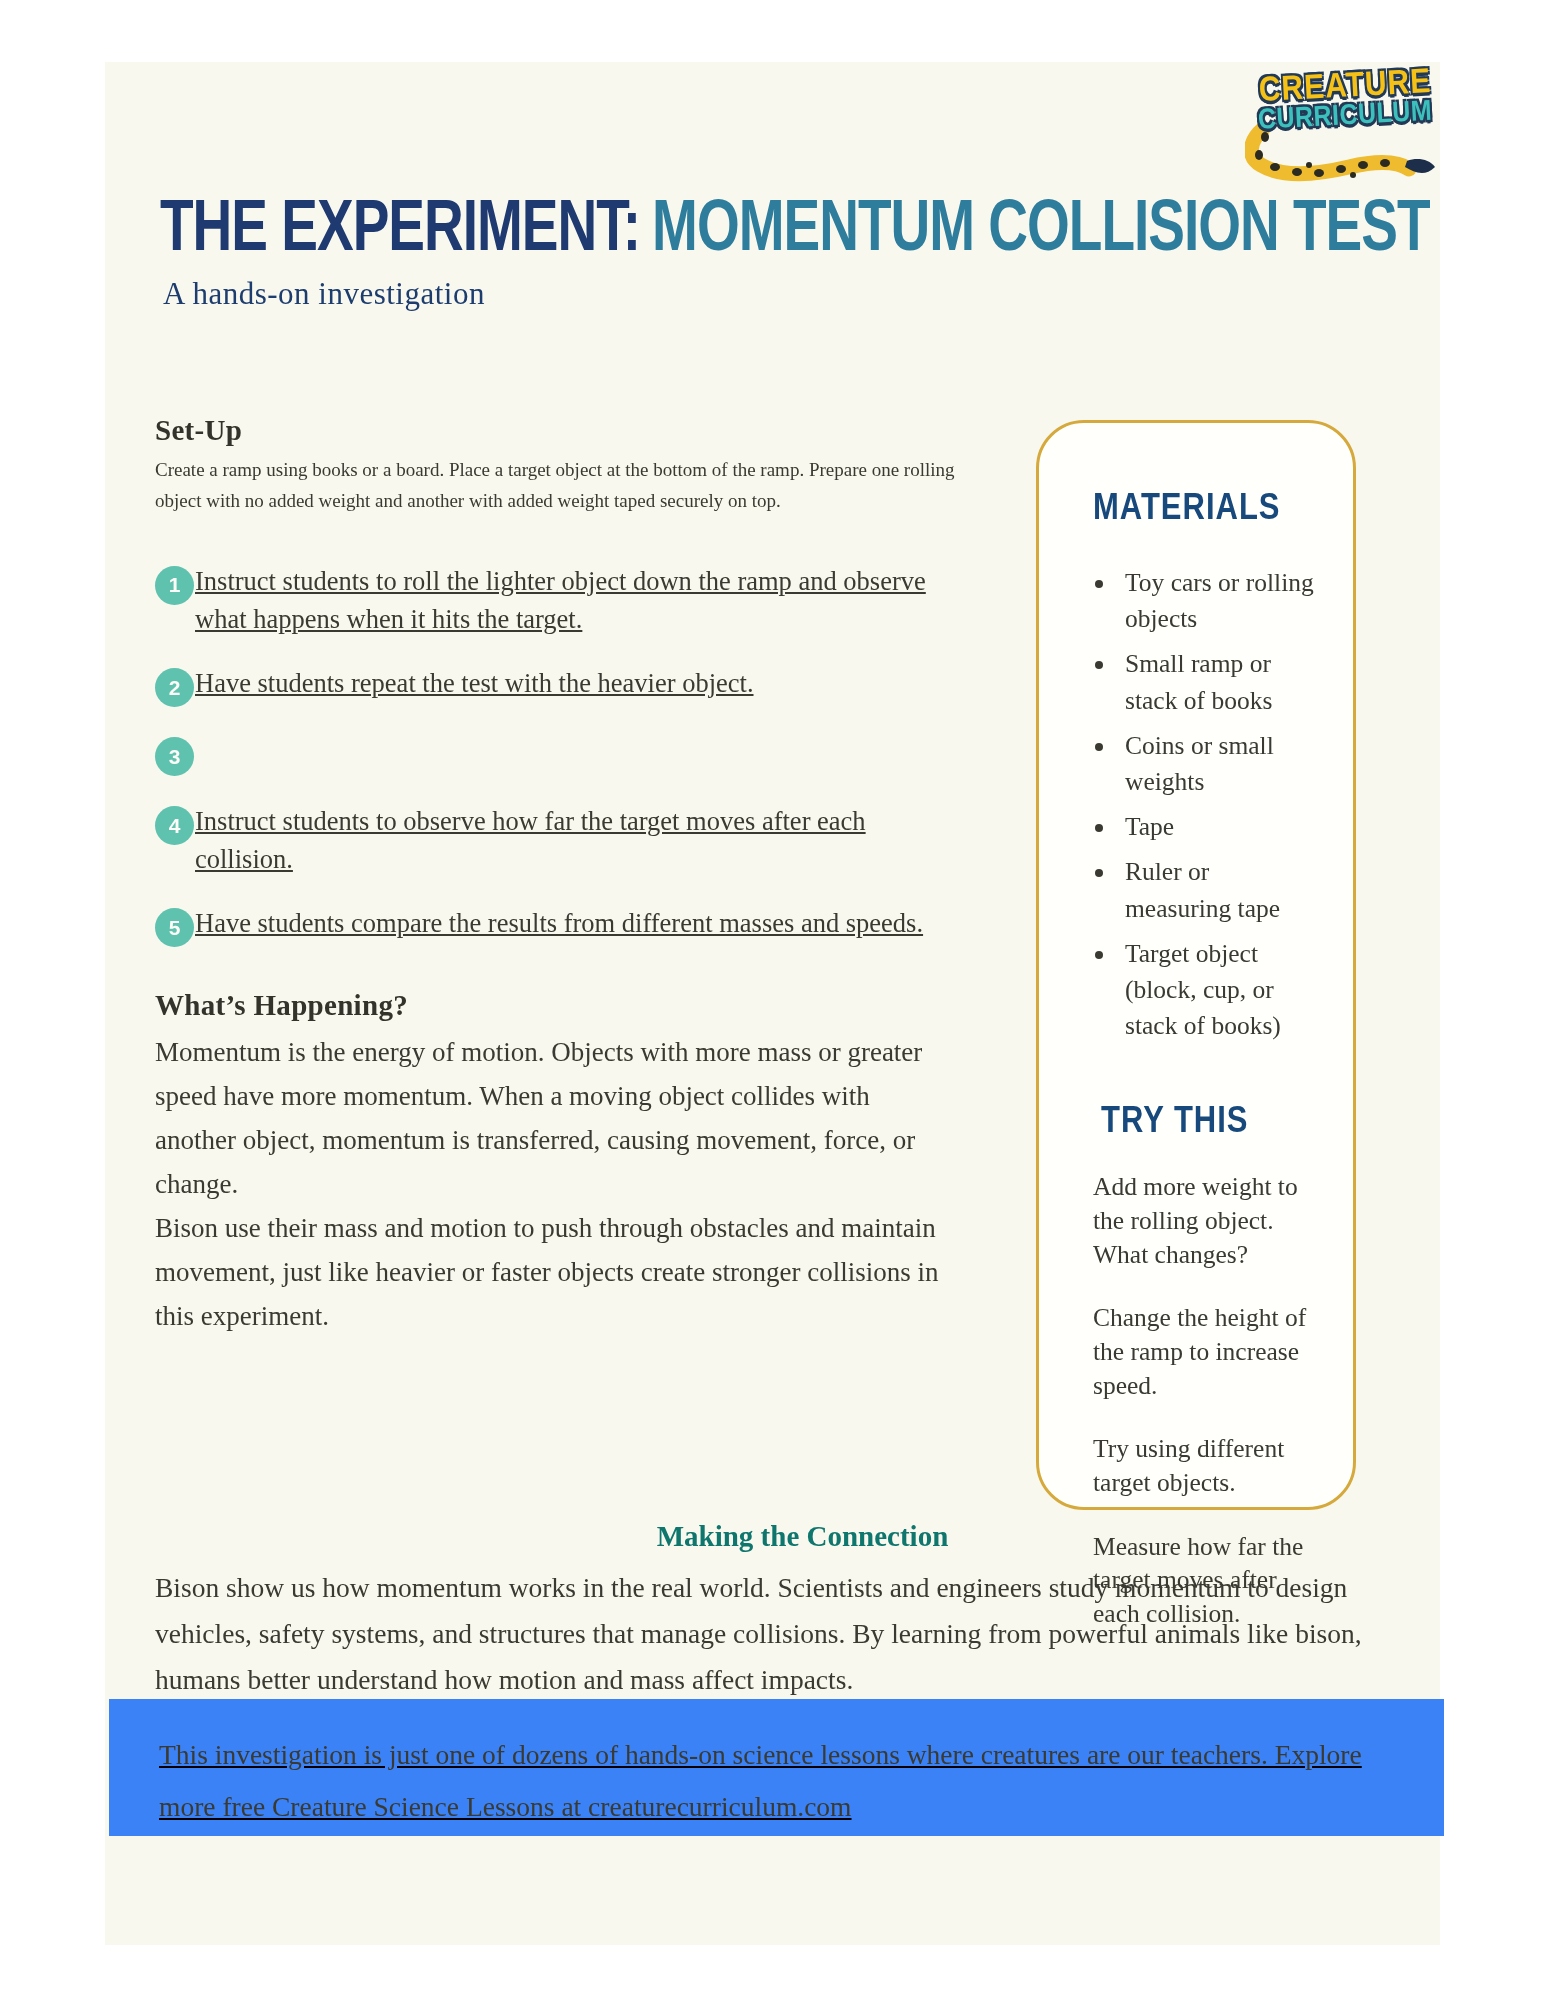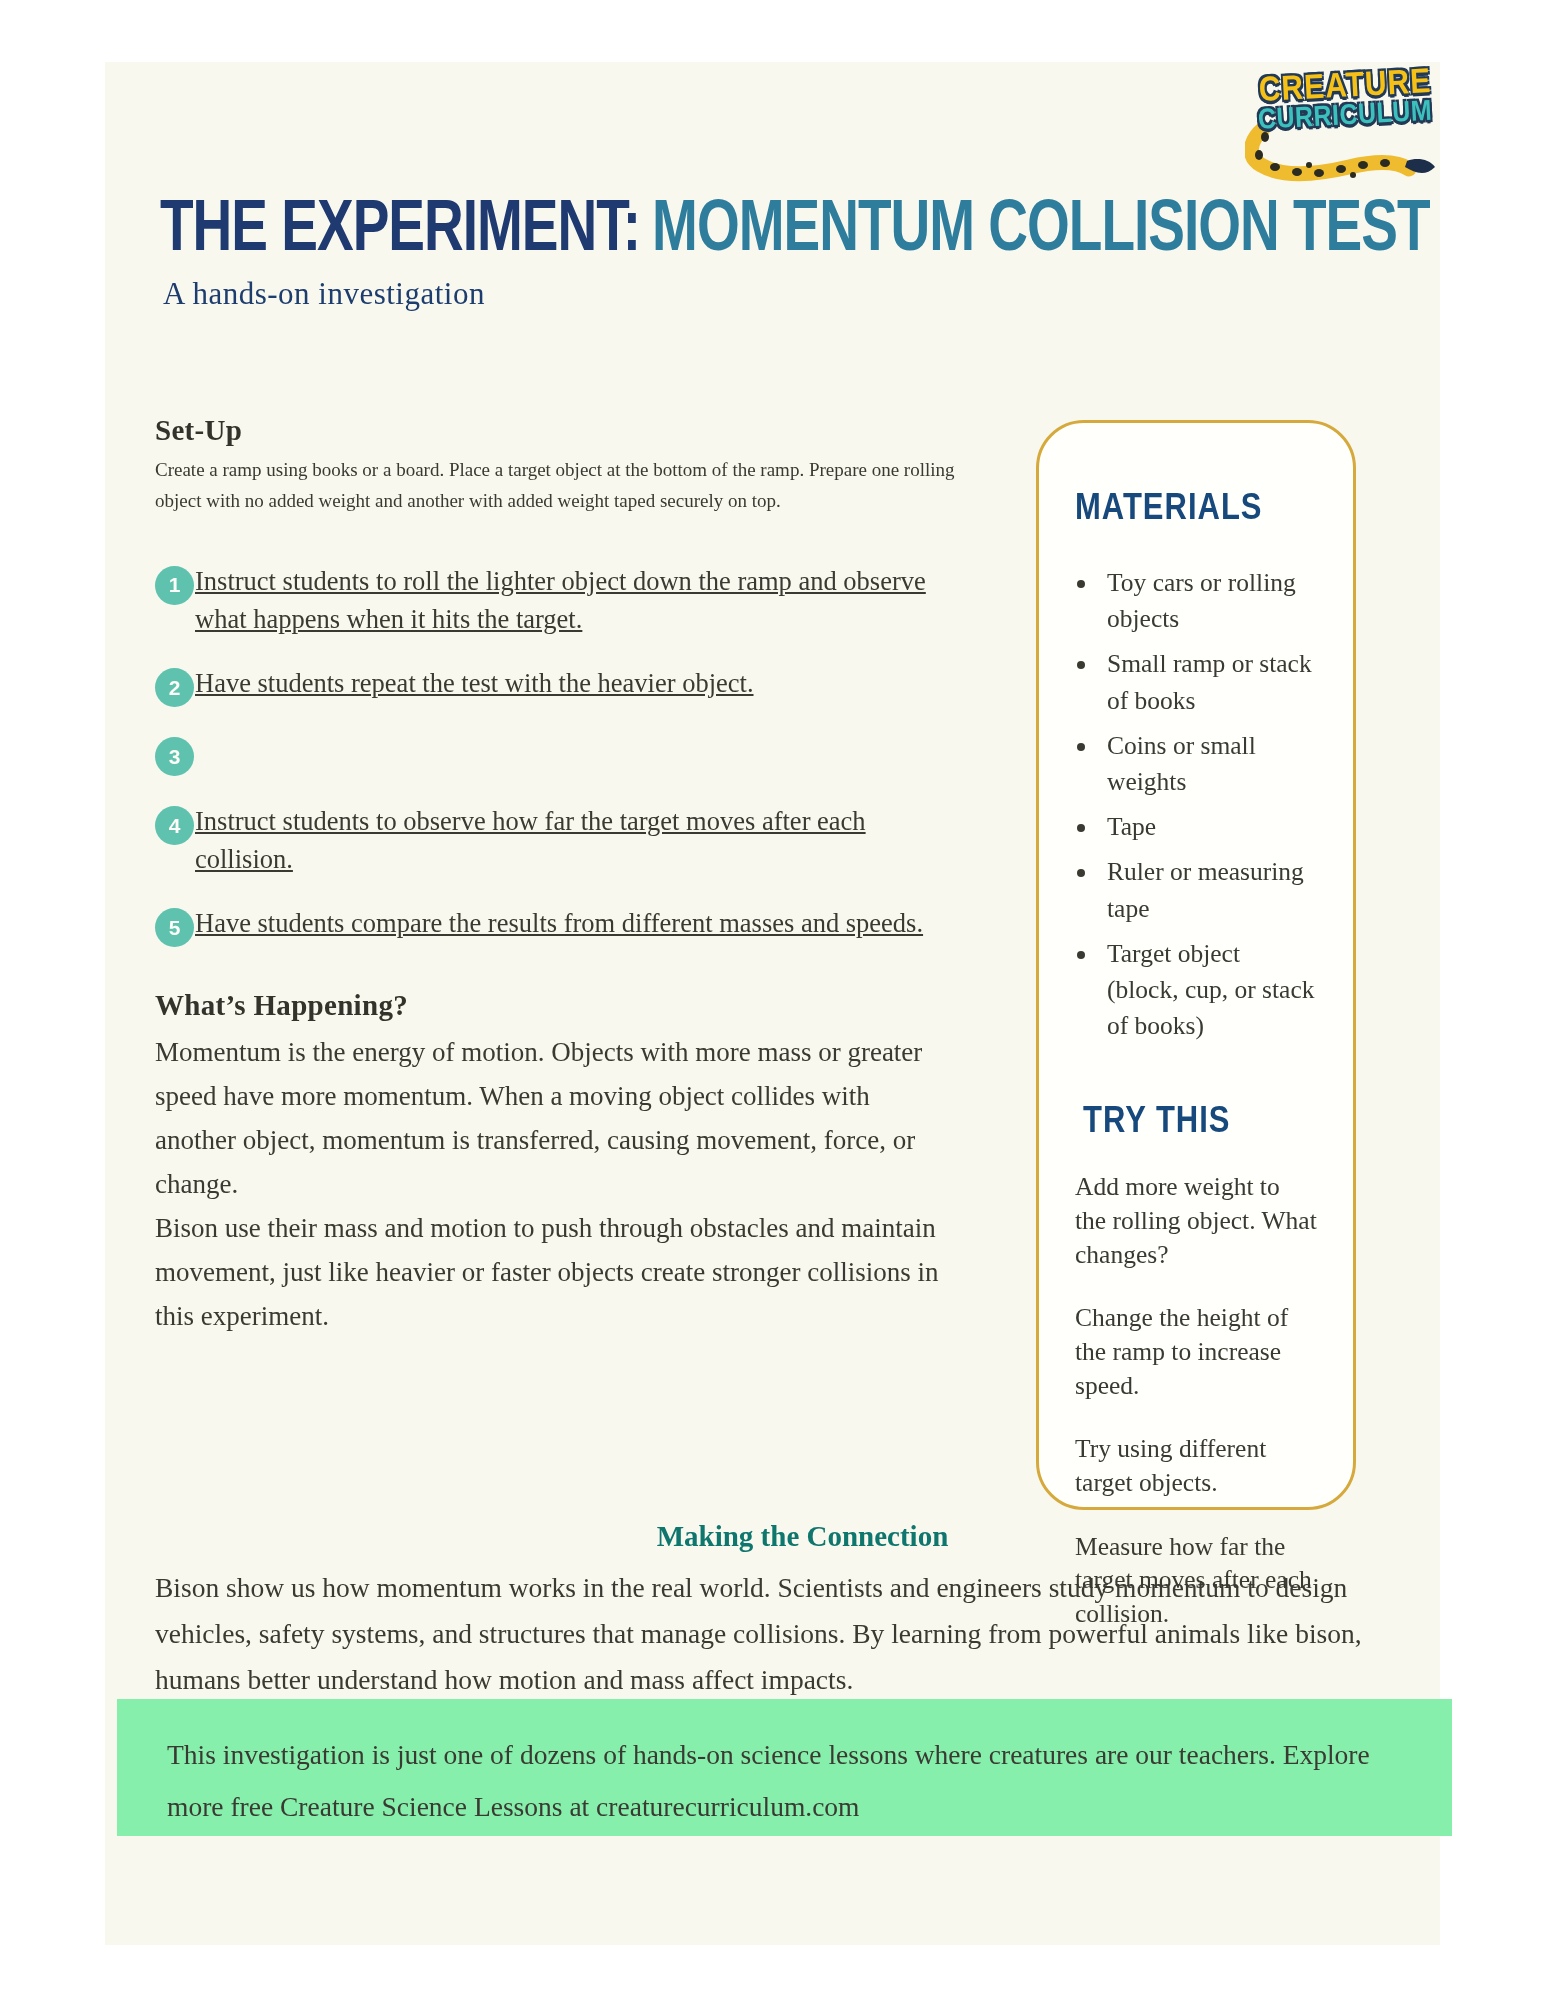--- a/index.html
+++ b/index.html
@@ -47,41 +47,41 @@
   .step p { margin-left: 1px; font-size: 26.5px; line-height: 1.42; width: 740px; text-decoration: underline; }
 
   .whats-block { margin-top: 42px; }
   .whats-block p { font-size: 27px; line-height: 1.63; color: #3a3a32; width: 800px; }
   .whats-block p:first-of-type { margin-top: 8px; }
 
   
   .sidebar {
     position: absolute; left: 931px; top: 358px; width: 320px; height: 1090px;
     background: #fffffb; border: 3px solid #d5a93c; border-radius: 48px;
-    padding: 62px 36px 0 36px; color: #3a3a32;
+    padding: 62px 36px 0 54px; color: #3a3a32;
   }
   .side-heading {
     font-family: "Liberation Sans", sans-serif; font-weight: bold; font-size: 31px; letter-spacing: 1px;
     color: #17497c; transform: scaleY(1.22); transform-origin: top left; white-space: nowrap;
   }
   .materials-list { margin: 44px 0 0 24px; }
   .materials-list li { font-size: 25.5px; line-height: 1.42; margin-bottom: 9px; padding-left: 8px; }
   .try-heading { margin: 54px 0 0 8px; }
   .try-items { margin-top: 36px; }
   .try-items p { font-size: 25.5px; line-height: 1.32; margin-bottom: 30px; }
 
   
   .connection { position: absolute; left: 50px; top: 1458px; width: 1295px; color: #3a3a32; }
   .connection h2 { font-size: 29px; font-weight: bold; color: #0f766e; text-align: center; }
   .connection p { font-size: 27.5px; line-height: 1.68; margin-top: 12px; }
 
   
   .footer-band {
-    position: absolute; left: 12px; top: 1637px; width: 1335px; height: 137px;
-    background: #86efac; padding: 30px 70px 0 50px;
+    position: absolute; left: 4px; top: 1637px; width: 1335px; height: 137px;
+    background: #3b82f6; padding: 30px 70px 0 50px; text-decoration: underline;
   }
   .footer-band p { font-size: 27.5px; line-height: 1.9; color: #3a3a32; }
 </style>
 </head>
 <body>
 
 <div class="page">
   <div class="card">
 
     <div class="logo">

